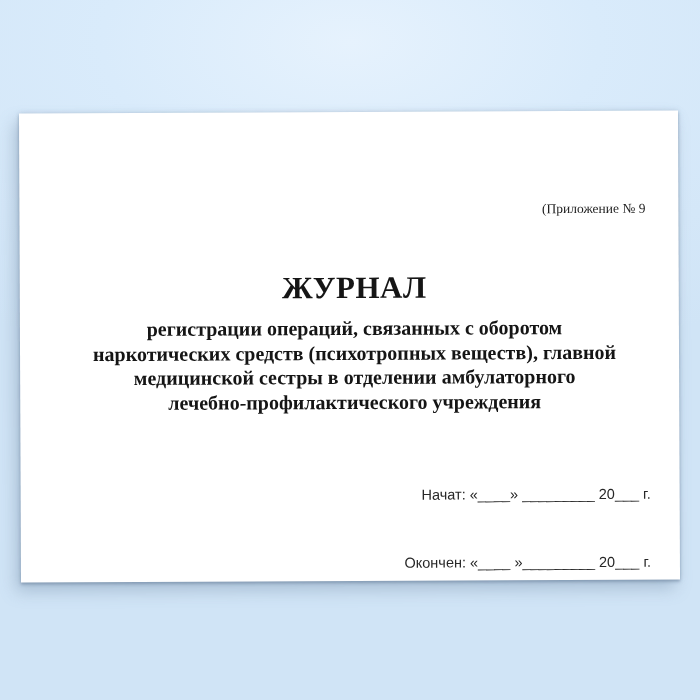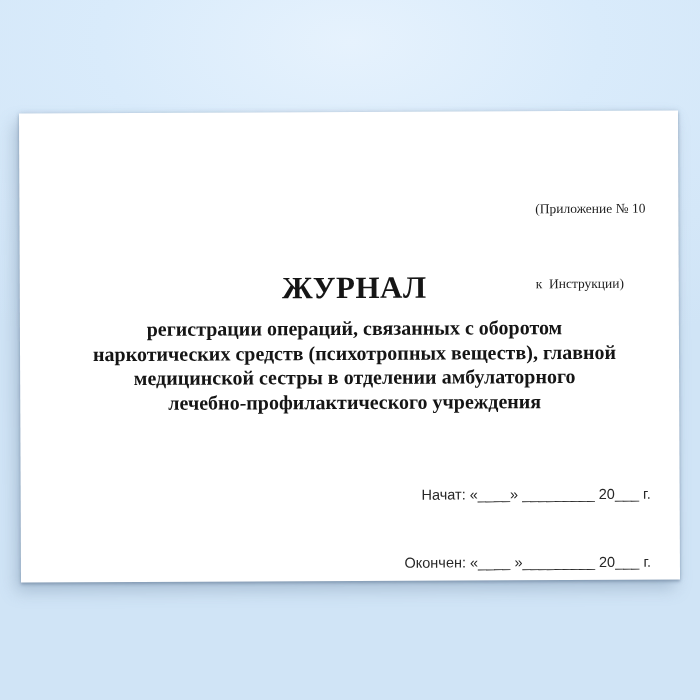--- a/index.html
+++ b/index.html
@@ -79,22 +79,21 @@
     margin-bottom: 17px;
   }
 </style>
 </head>
 <body>
 
 <div class="scene">
   <div class="sheet">
 
     <div class="annotation">
-      <div>(Приложение № 10</div>
-      <div>к  Инструкции)</div>
+      <div>(Приложение № 9</div>
     </div>
 
     <div class="title">ЖУРНАЛ</div>
 
     <div class="subtitle">
       <div>регистрации операций, связанных с оборотом</div>
       <div>наркотических средств (психотропных веществ), главной</div>
       <div>медицинской сестры в отделении амбулаторного</div>
       <div>лечебно-профилактического учреждения</div>
     </div>

